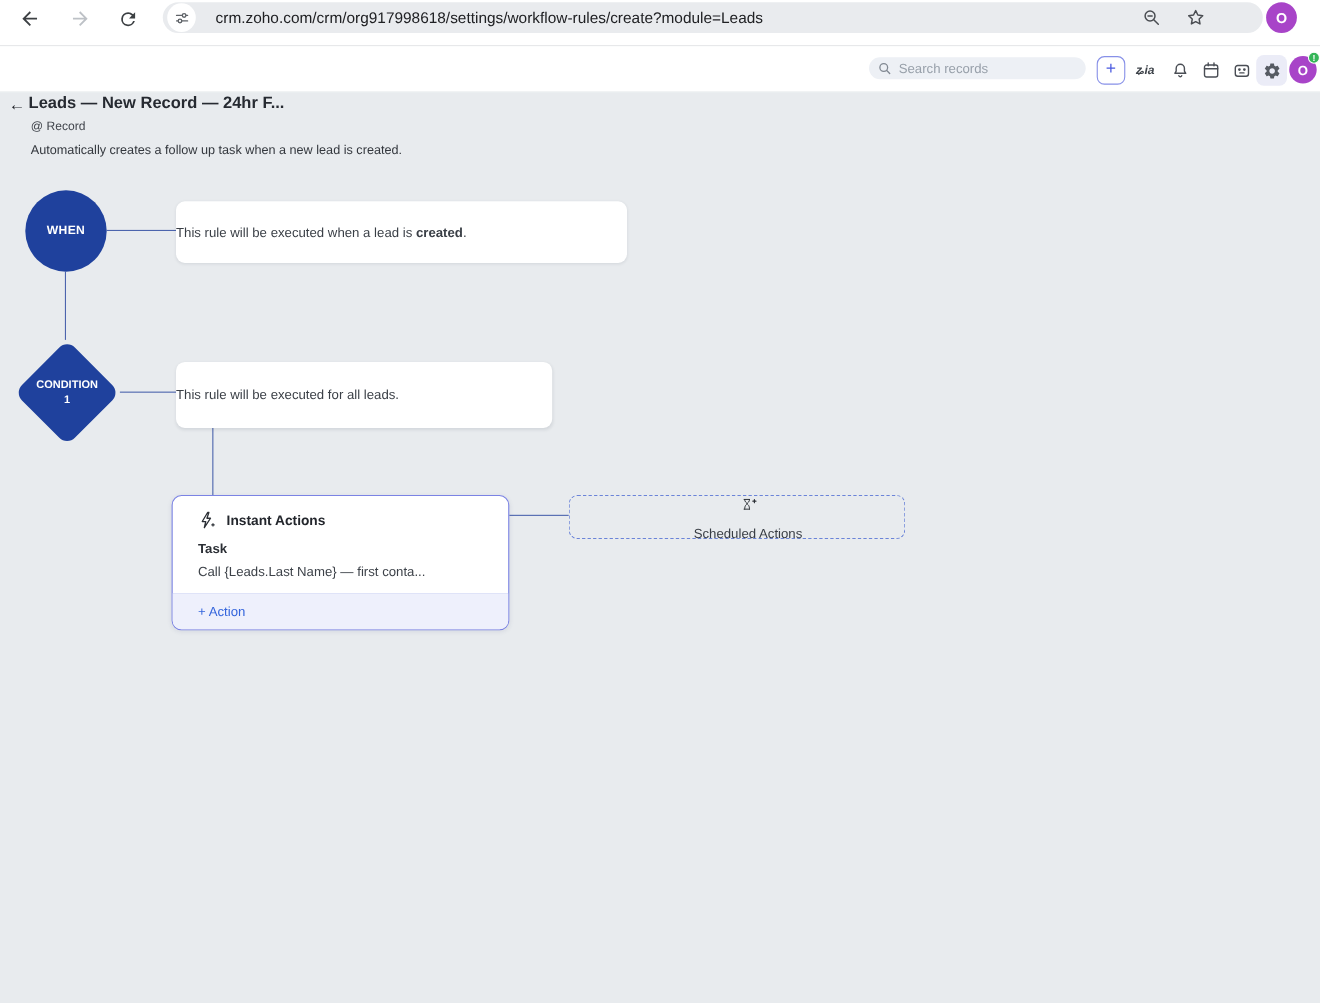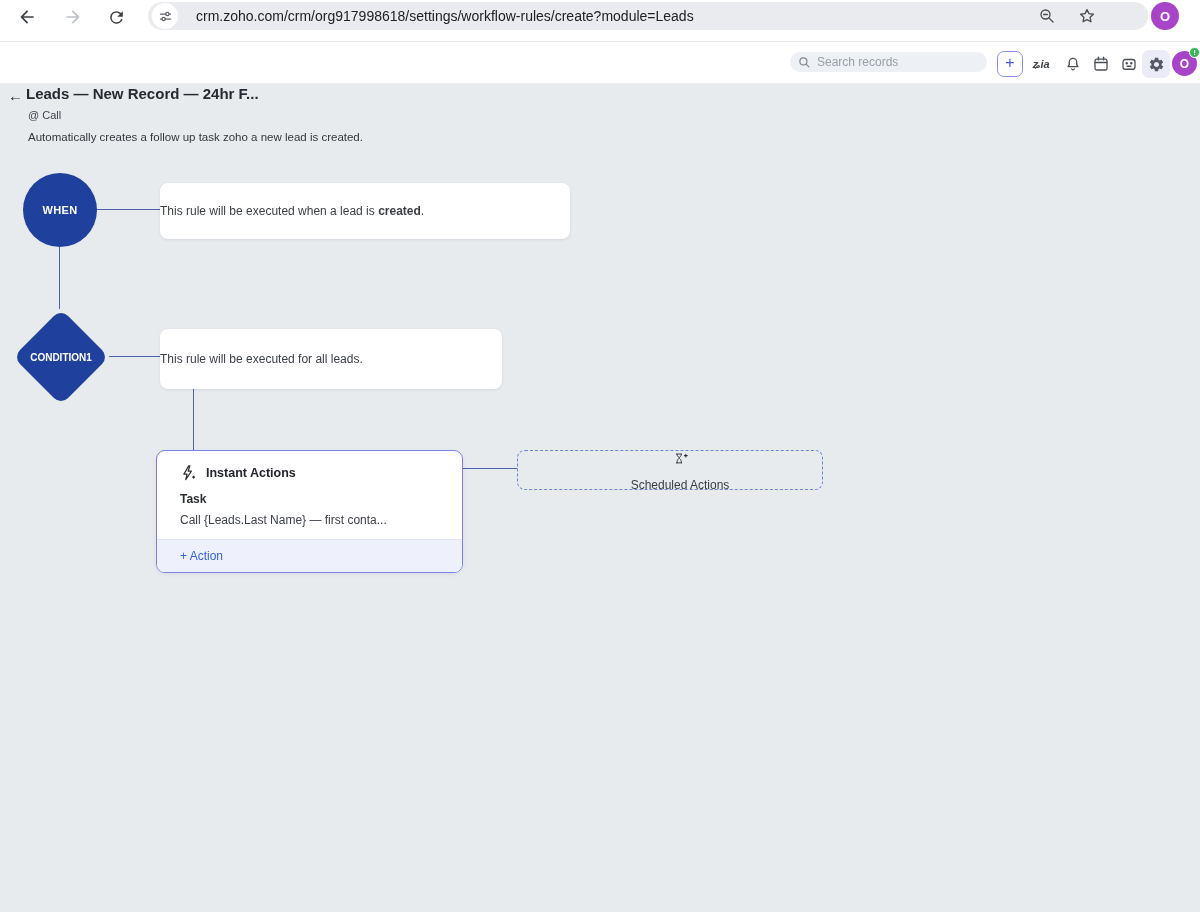--- a/index.html
+++ b/index.html
@@ -41,21 +41,21 @@
   .page-module { position:absolute; left:28px; top:25px; font-size:11px; color:#41454c; }
   .page-desc { position:absolute; left:28px; top:47px; font-size:11.5px; color:#33373d; }
 
   .connector-h { position:absolute; height:0; border-top:1.5px solid #4c64ad; }
   .connector-v { position:absolute; width:0; border-left:1.5px solid #4c64ad; }
 
   .when-circle { position:absolute; left:23px; top:89px; width:74px; height:74px; border-radius:50%; background:#1f419d; color:#ffffff; font-size:11px; font-weight:bold; display:flex; align-items:center; justify-content:center; letter-spacing:0.3px; cursor:pointer; }
 
   .diamond-wrap { position:absolute; left:13px; top:225px; width:96px; height:96px; cursor:pointer; }
   .diamond-shape { position:absolute; left:14px; top:14px; width:68px; height:68px; background:#1f419d; border-radius:10px; transform:rotate(45deg); }
-  .diamond-label { position:absolute; left:0; top:0; width:96px; height:96px; display:flex; flex-direction:row; align-items:center; justify-content:center; color:#ffffff; font-size:10px; font-weight:bold; line-height:1.3; }
+  .diamond-label { position:absolute; left:0; top:0; width:96px; height:96px; display:flex; flex-direction:column; align-items:center; justify-content:center; color:#ffffff; font-size:10px; font-weight:bold; line-height:1.3; }
 
   .rule-box { position:absolute; background:#ffffff; border-radius:8px; box-shadow:0 1px 3px rgba(30,40,60,0.10); display:flex; align-items:center; font-size:12px; color:#3a3f46; cursor:pointer; }
   .rule-box-1 { left:160px; top:99px; width:410px; height:56px; }
   .rule-box-2 { left:160px; top:245px; width:342px; height:60px; }
 
   .instant-box { position:absolute; left:156px; top:366px; width:307px; height:123px; background:#ffffff; border:1.5px solid #7b83e4; border-radius:9px; box-shadow:0 1px 4px rgba(60,70,120,0.10); cursor:pointer; }
   .instant-header { position:absolute; left:22px; top:13px; display:flex; align-items:center; gap:9px; }
   .instant-title { font-size:12.5px; font-weight:bold; color:#23262c; }
   .instant-task { position:absolute; left:23px; top:41px; font-size:12px; font-weight:bold; color:#2b2f35; }
   .instant-item { position:absolute; left:23px; top:62px; font-size:12px; color:#3d4249; }
@@ -168,22 +168,22 @@
   <div class="app-avatar">
     <span>O</span>
     <span class="avatar-badge">!</span>
   </div>
 </div>
 
 <div class="canvas">
 
   <span class="page-back">←</span>
   <span class="page-title">Leads — New Record — 24hr F...</span>
-  <span class="page-module">@ Call</span>
-  <span class="page-desc">Automatically creates a follow up task zoho a new lead is created.</span>
+  <span class="page-module">@ Record</span>
+  <span class="page-desc">Automatically creates a follow up task when a new lead is created.</span>
 
   <div class="connector-h" style="left:97px; top:125px; width:63px;"></div>
   <div class="connector-v" style="left:59px; top:163px; height:62px;"></div>
   <div class="connector-h" style="left:109px; top:272px; width:51px;"></div>
   <div class="connector-v" style="left:193px; top:305px; height:61px;"></div>
   <div class="connector-h" style="left:463px; top:384px; width:54px;"></div>
 
   <div class="when-circle">
     <span>WHEN</span>
   </div>

